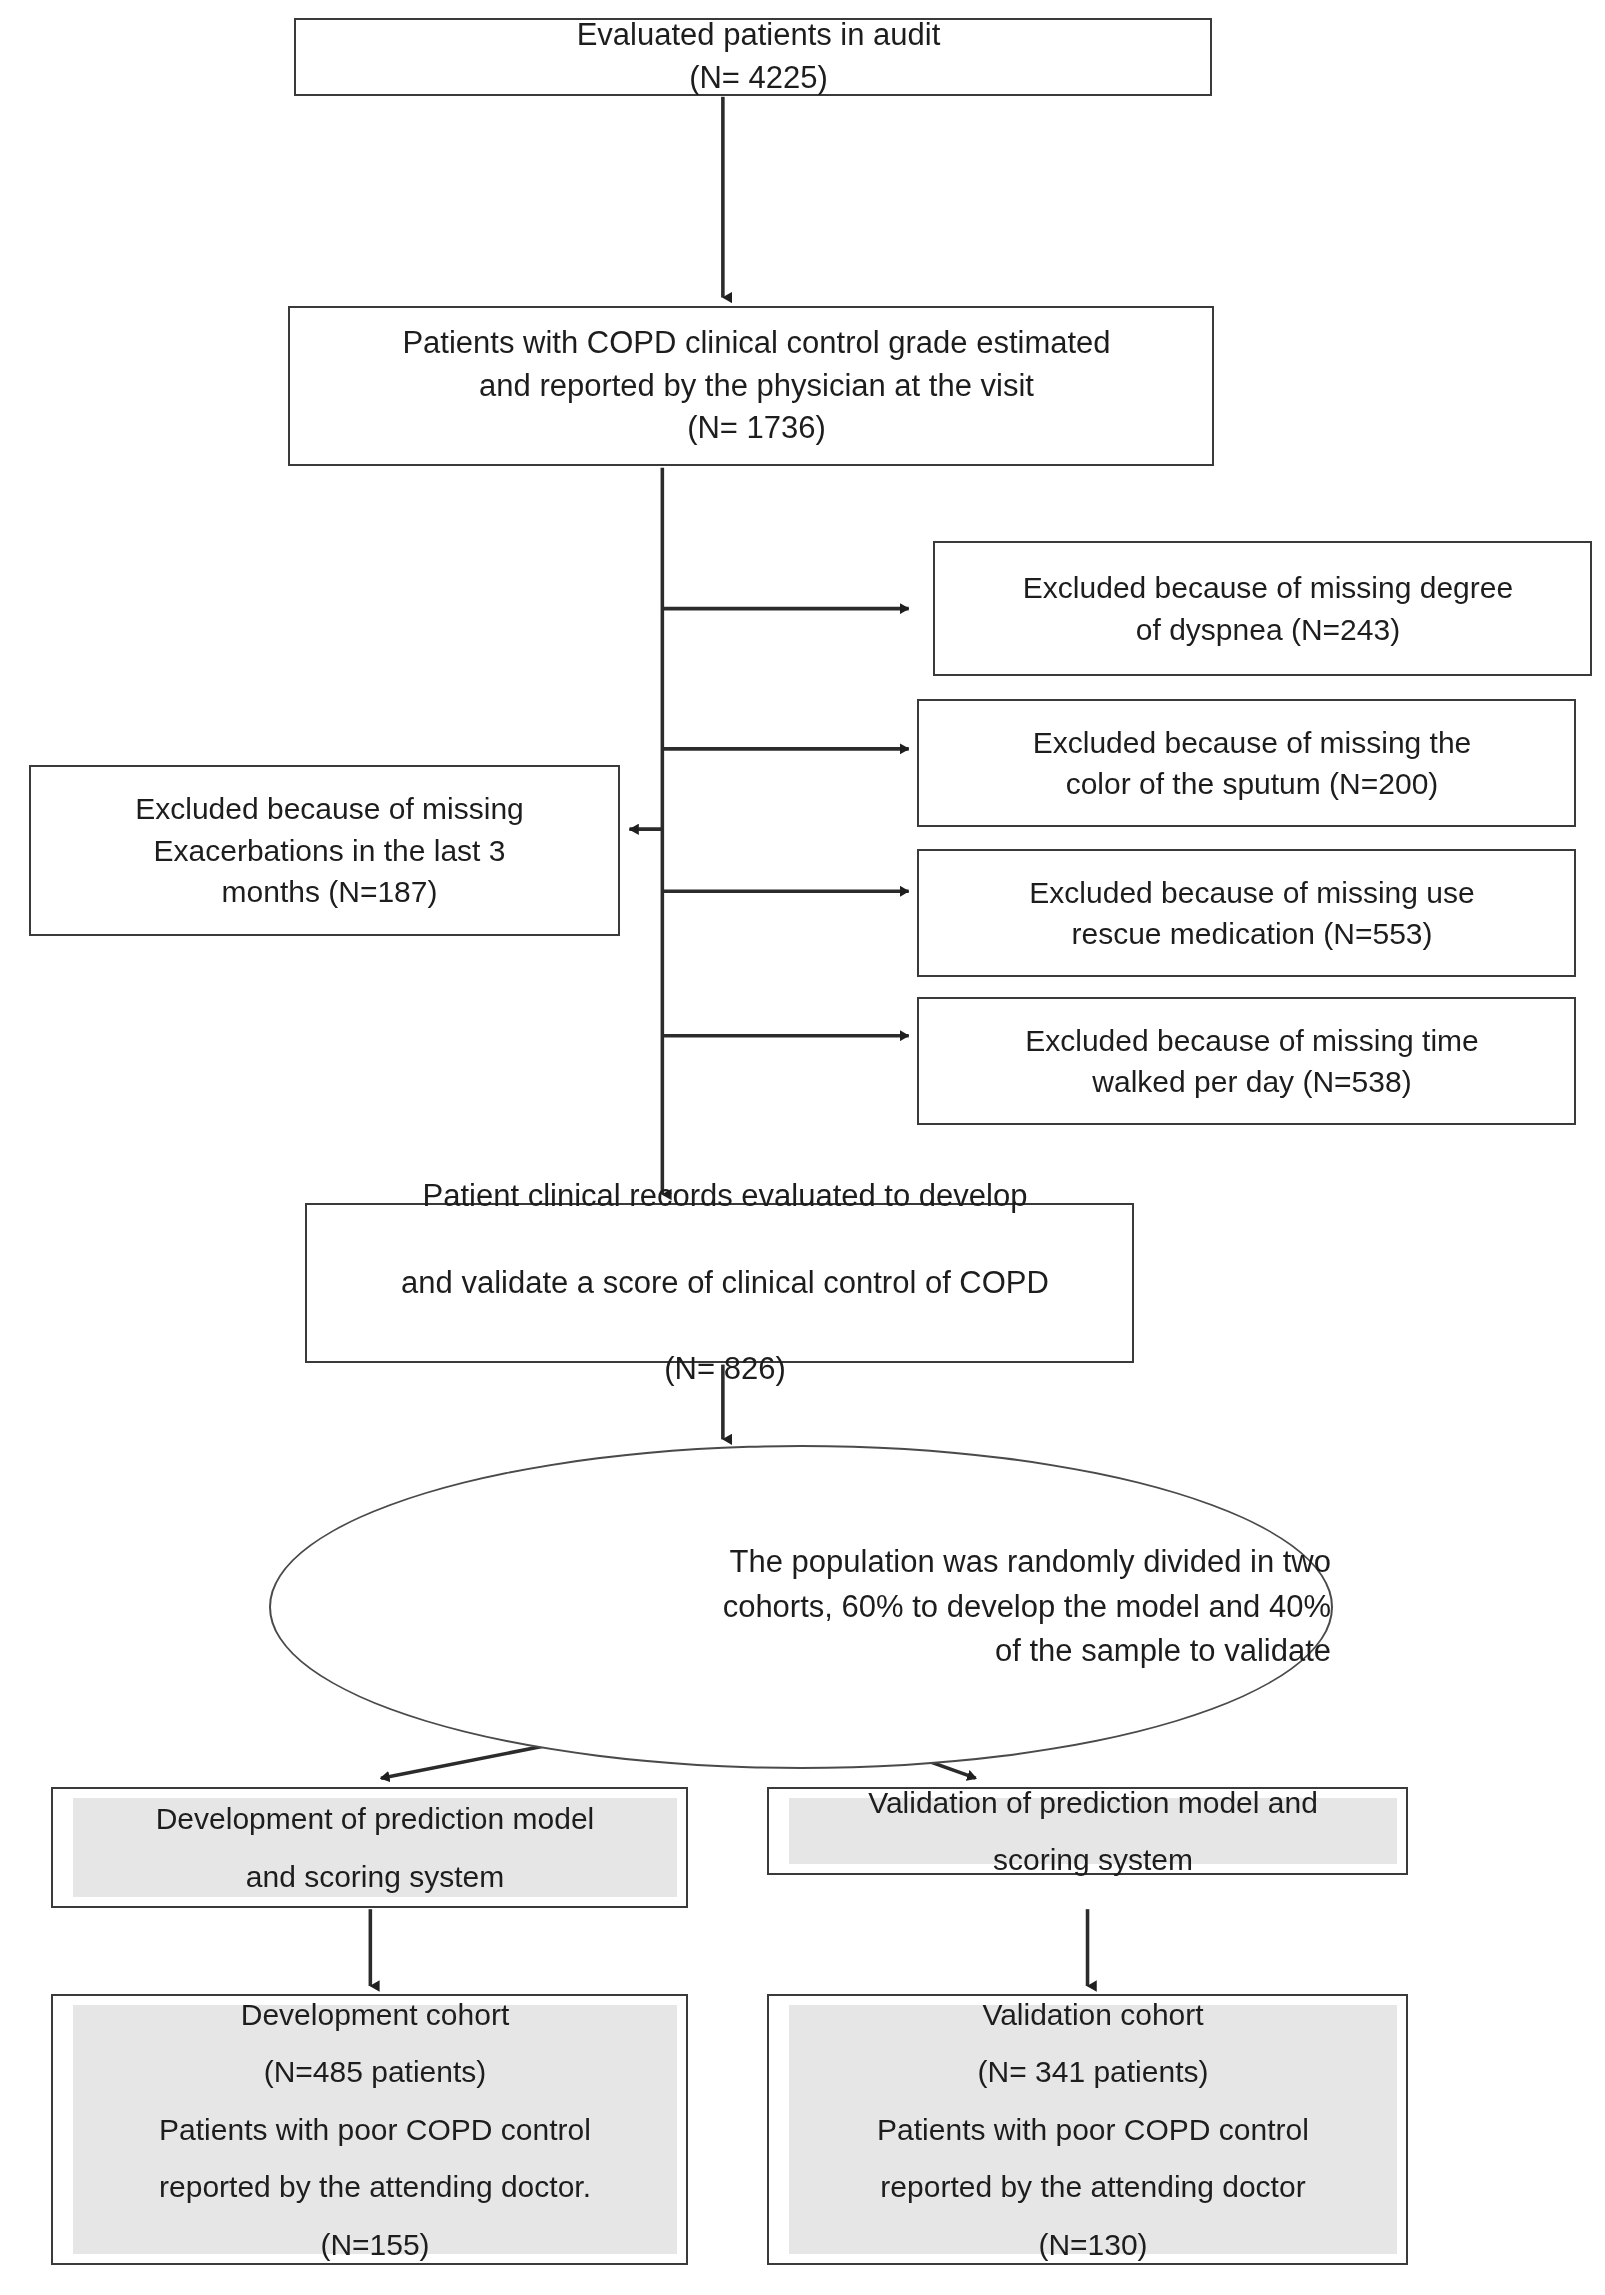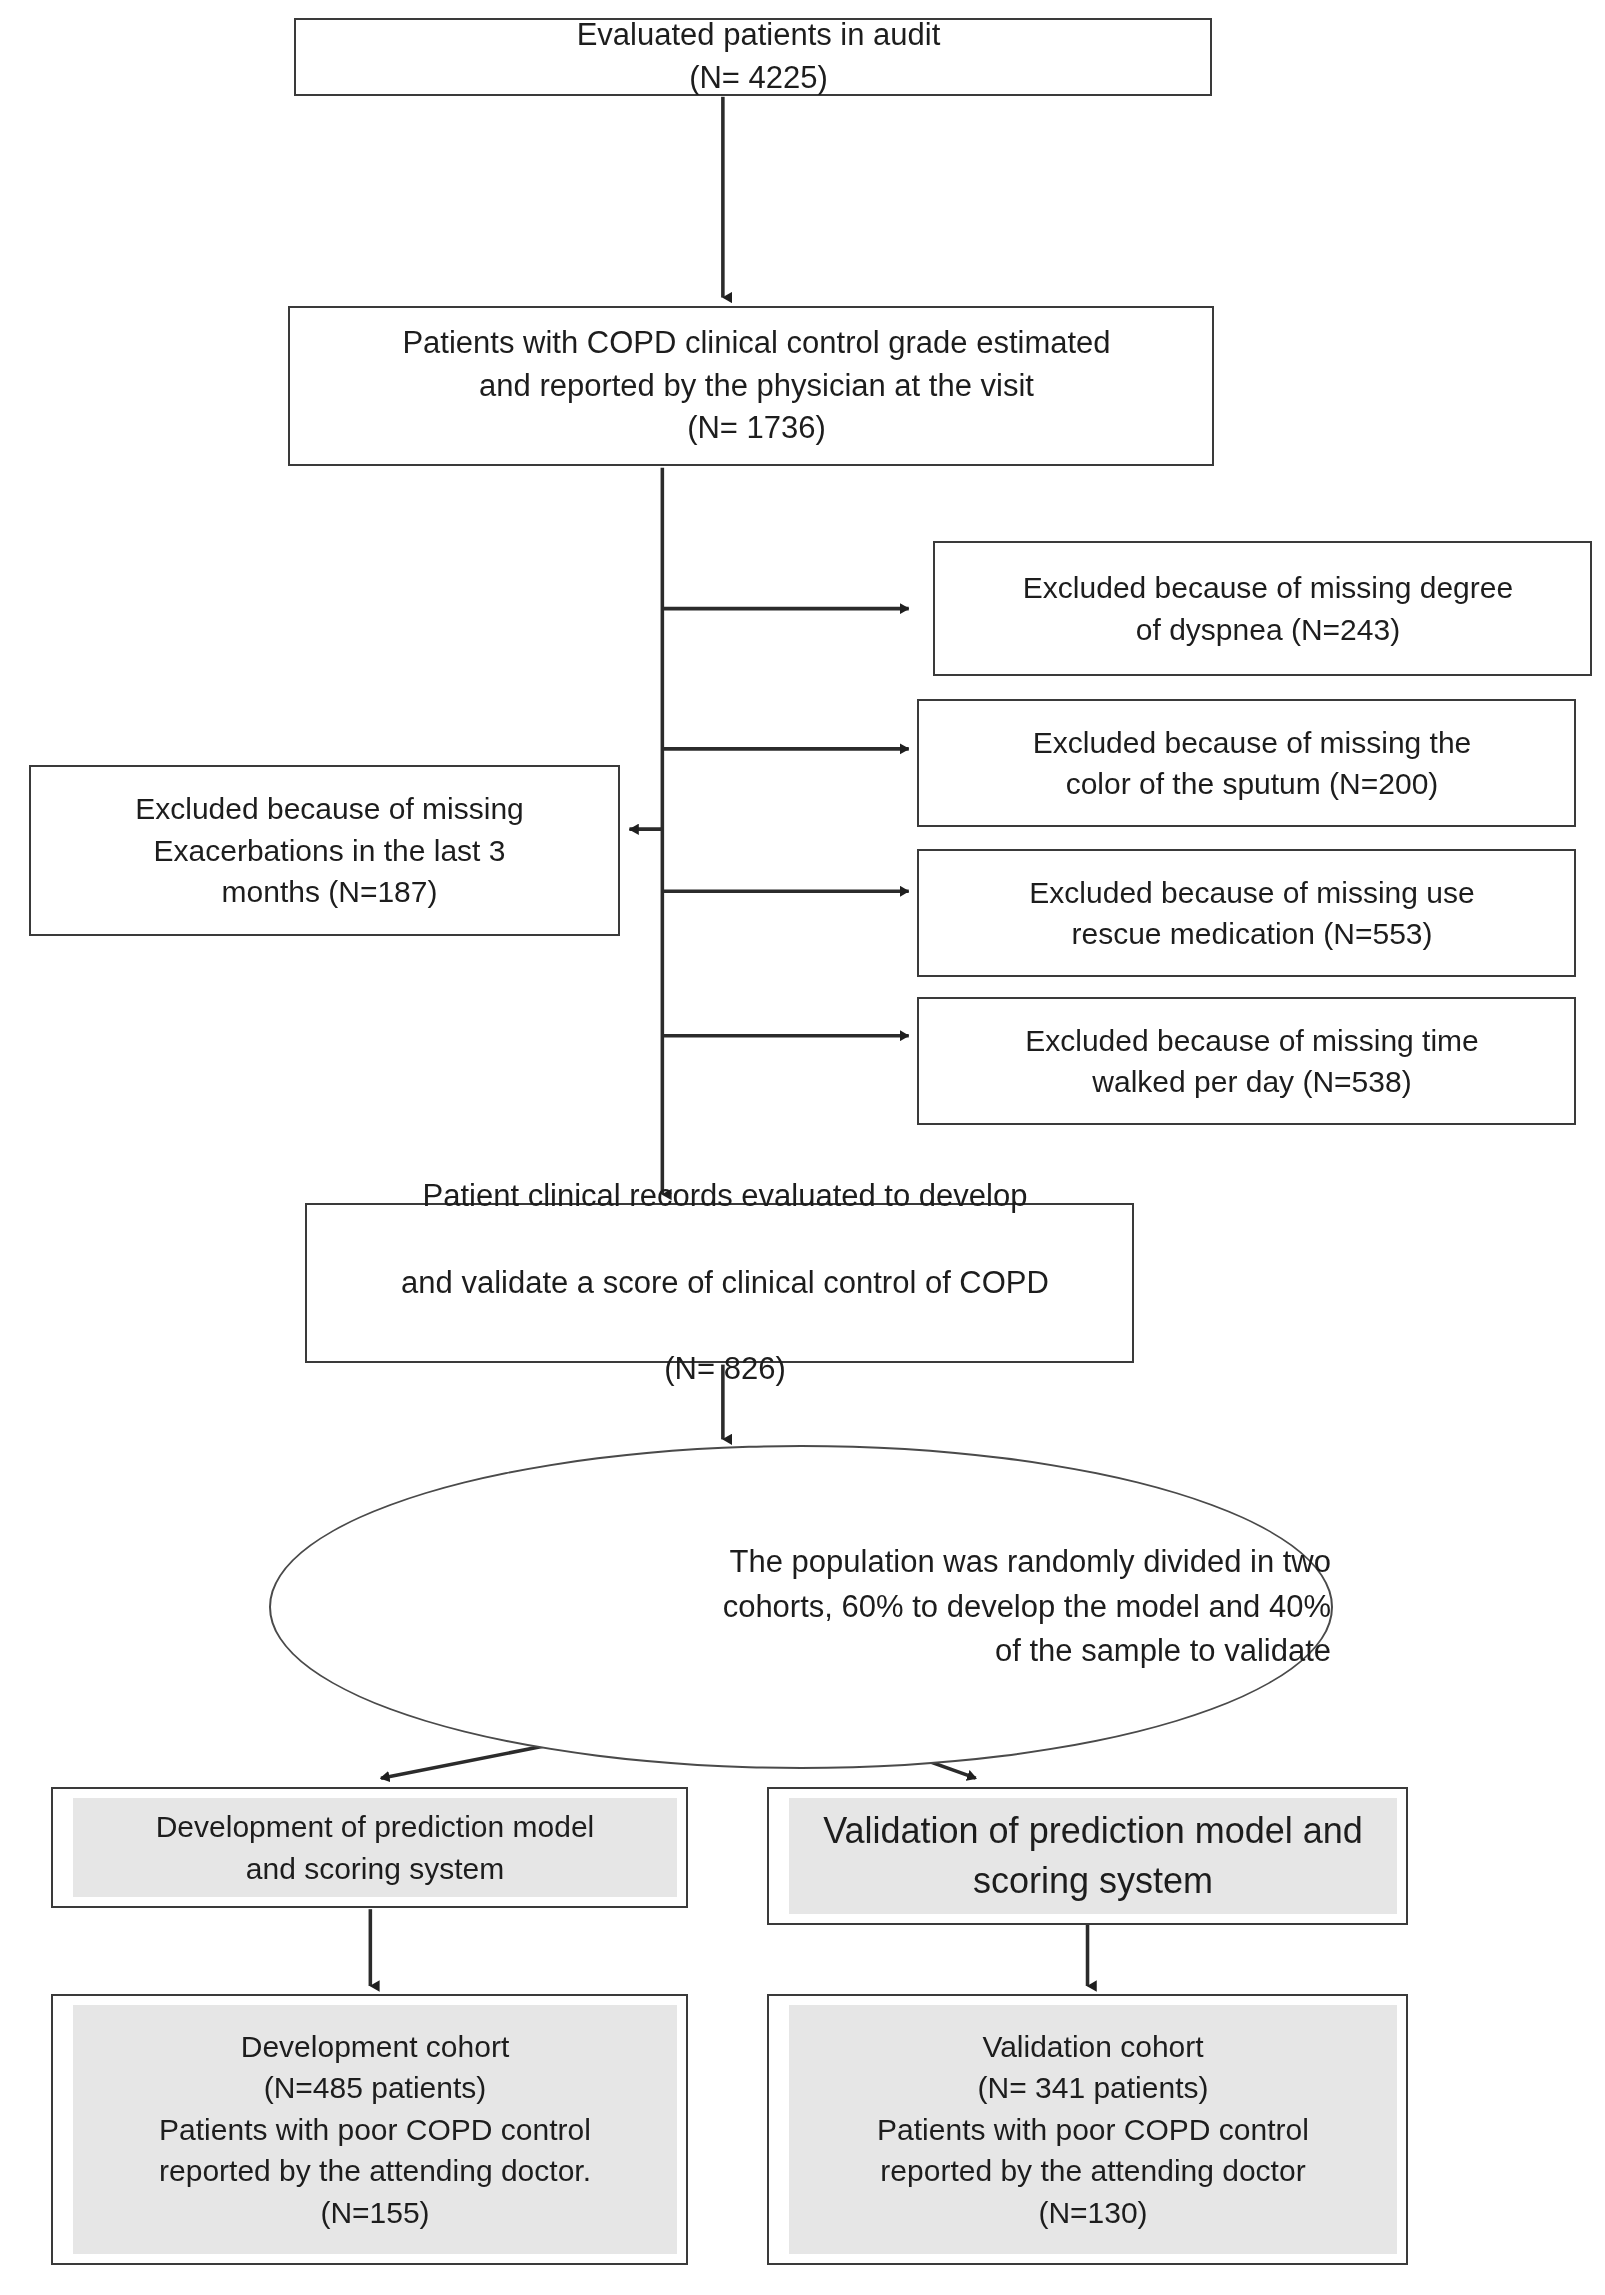--- a/index.html
+++ b/index.html
@@ -52,20 +52,21 @@
     background: #e6e6e6;
     width: calc(100% - 18.5px);
     margin: 9.3px 9.3px;
     padding: 10px 0;
     display: flex;
     flex-direction: column;
     align-items: center;
     justify-content: center;
     box-sizing: border-box;
     height: calc(100% - 18.5px);
+    gap: 16px;
   }
   .ellipse {
     position: absolute;
     box-sizing: border-box;
     border: 2.8px solid #4a4a4a;
     border-radius: 50%;
     background: #ffffff;
     display: flex;
     flex-direction: column;
     align-items: flex-end;
@@ -81,21 +82,21 @@
 
   #node-excl-dyspnea { left: 933px; top: 541px;  width: 659px;  height: 135px; font-size: 30px; }
   #node-excl-sputum  { left: 917px; top: 699px;  width: 659px;  height: 128px; font-size: 30px; }
   #node-excl-rescue  { left: 917px; top: 849px; width: 659px;  height: 128px; font-size: 30px; }
   #node-excl-walked  { left: 917px; top: 997px; width: 659px;  height: 128px; font-size: 30px; }
   #node-excl-exac    { left: 28.5px;   top: 765px; width: 591px;  height: 171px; font-size: 30px; }
 
   #ellipse-split     { left: 269px;  top: 1445px; width: 1064px; height: 324px; font-size: 31px; }
 
   #node-dev-model    { left: 51px;   top: 1787px; width: 637px;  height: 121px; font-size: 30px; }
-  #node-val-model    { left: 767px; top: 1787px; width: 641px;  height: 138px; font-size: 36px; }
+  #node-val-model    { left: 767px; top: 1787px; width: 641px;  height: 88px; font-size: 30px; }
   #node-dev-cohort   { left: 51px;   top: 1994px; width: 637px;  height: 271px; font-size: 30px; }
   #node-val-cohort   { left: 767px; top: 1994px; width: 641px;  height: 271px; font-size: 30px; }
 </style>
 </head>
 <body>
 
 <div id="canvas">
 
   <svg class="connectors" viewBox="0 0 2255 3224" preserveAspectRatio="none">
     <defs>

